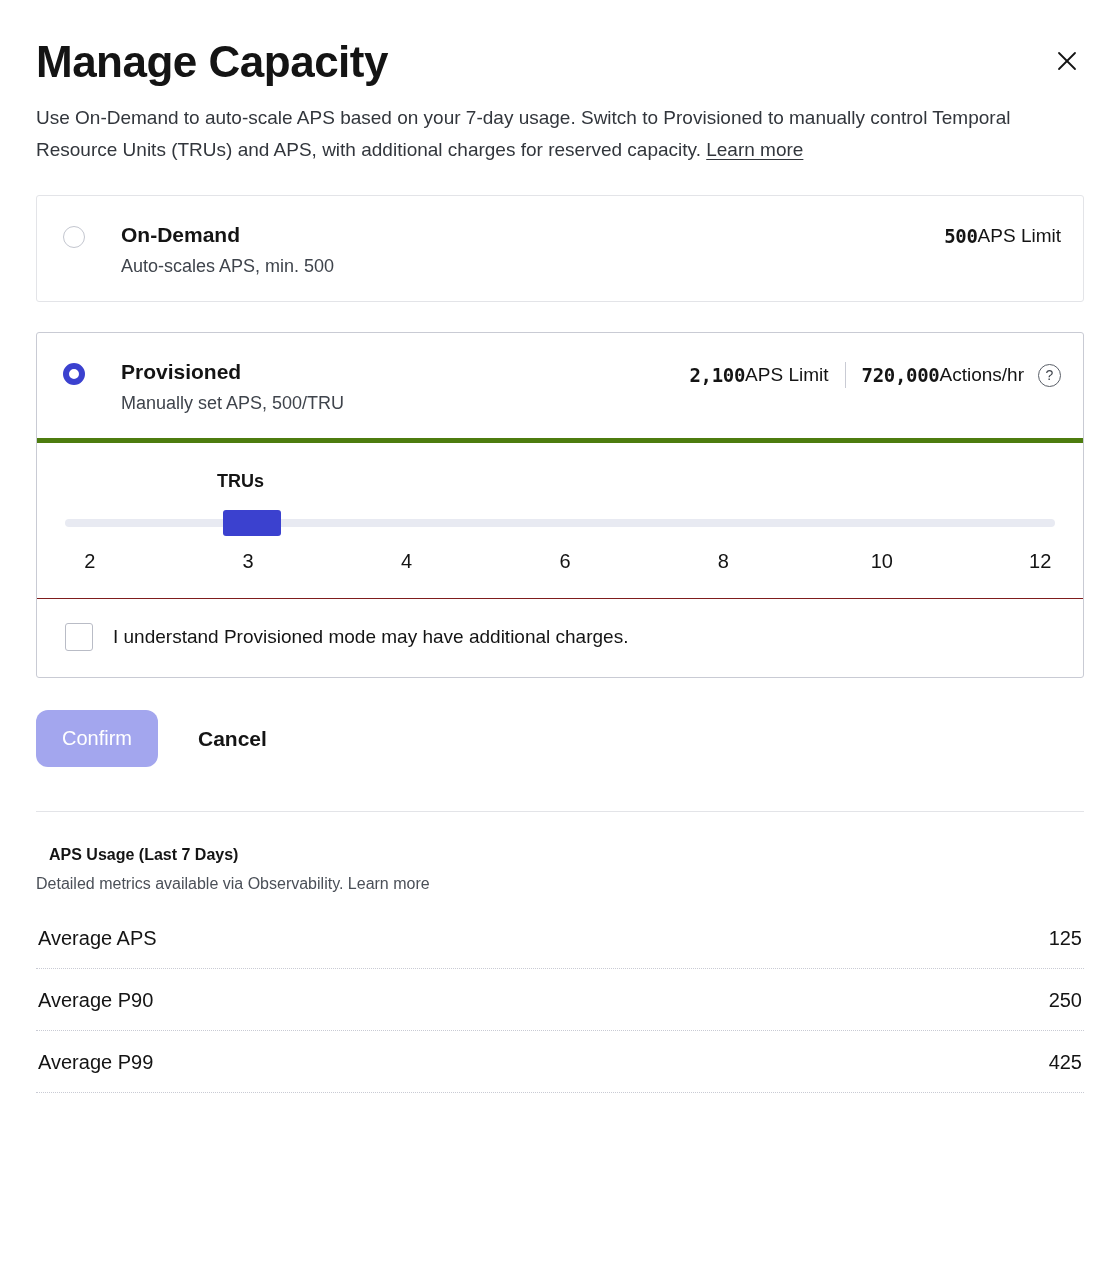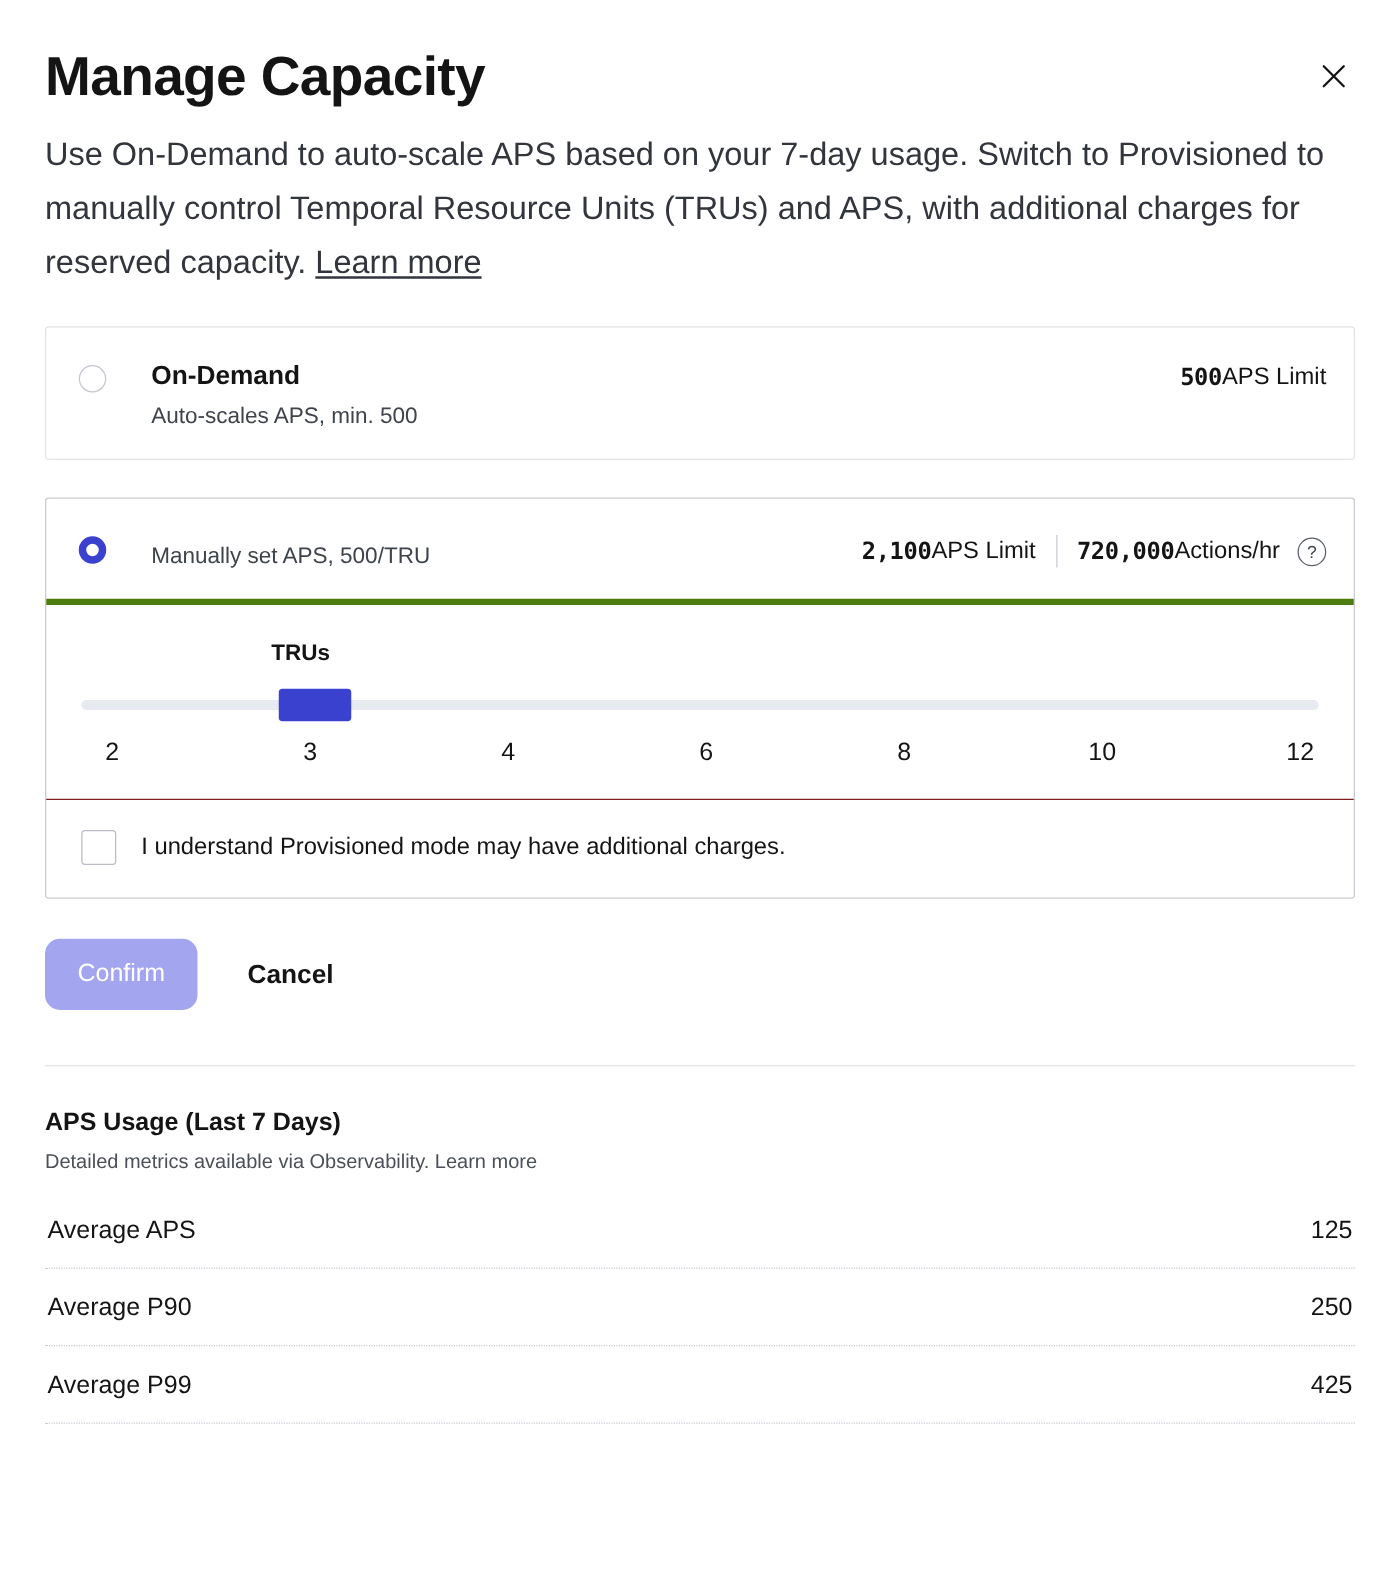--- a/index.html
+++ b/index.html
@@ -40,21 +40,21 @@
     justify-content: center;
     cursor: pointer;
     background: none;
     border: none;
     padding: 0;
     margin-top: 6px;
   }
   .close-btn svg { display: block; }
   .subtitle {
     margin: 16px 0 0 0;
-    font-size: 26px;
+    font-size: 19px;
     line-height: 1.65;
     color: #32363c;
     max-width: 1046px;
   }
   .link {
     color: #32363c;
     text-decoration: underline;
     text-underline-offset: 3px;
     cursor: pointer;
   }
@@ -227,23 +227,24 @@
     cursor: pointer;
     font-family: "Liberation Sans", sans-serif;
   }
   .divider {
     margin-top: 44px;
     height: 1px;
     background: #e3e4e8;
   }
   .usage-title {
     margin-top: 34px;
-    font-size: 20px;
-    font-weight: bold;
-    color: #141414;
+    font-size: 16px;
+    font-weight: bold;
+    color: #141414;
+    margin-left: 13px;
   }
   .usage-sub {
     margin-top: 11px;
     font-size: 16px;
     color: #4b5058;
   }
   .usage-sub .link2 {
     color: #4b5058;
     cursor: pointer;
   }
@@ -288,20 +289,21 @@
         <span class="mono-num">500</span>
           <span> APS Limit</span>
       </div>
     </div>
   </div>
 
   <div class="option-card selected">
     <div class="option-head">
       <div class="radio checked"></div>
       <div class="option-text">
+        <div class="option-name">Provisioned</div>
         <div class="option-desc">Manually set APS, 500/TRU</div>
       </div>
       <div class="option-right">
         <span class="mono-num">2,100</span>
           <span> APS Limit</span>
         <span class="sep"></span>
         <span class="mono-num">720,000</span>
           <span> Actions/hr</span>
         <span class="help-icon">?</span>
       </div>

